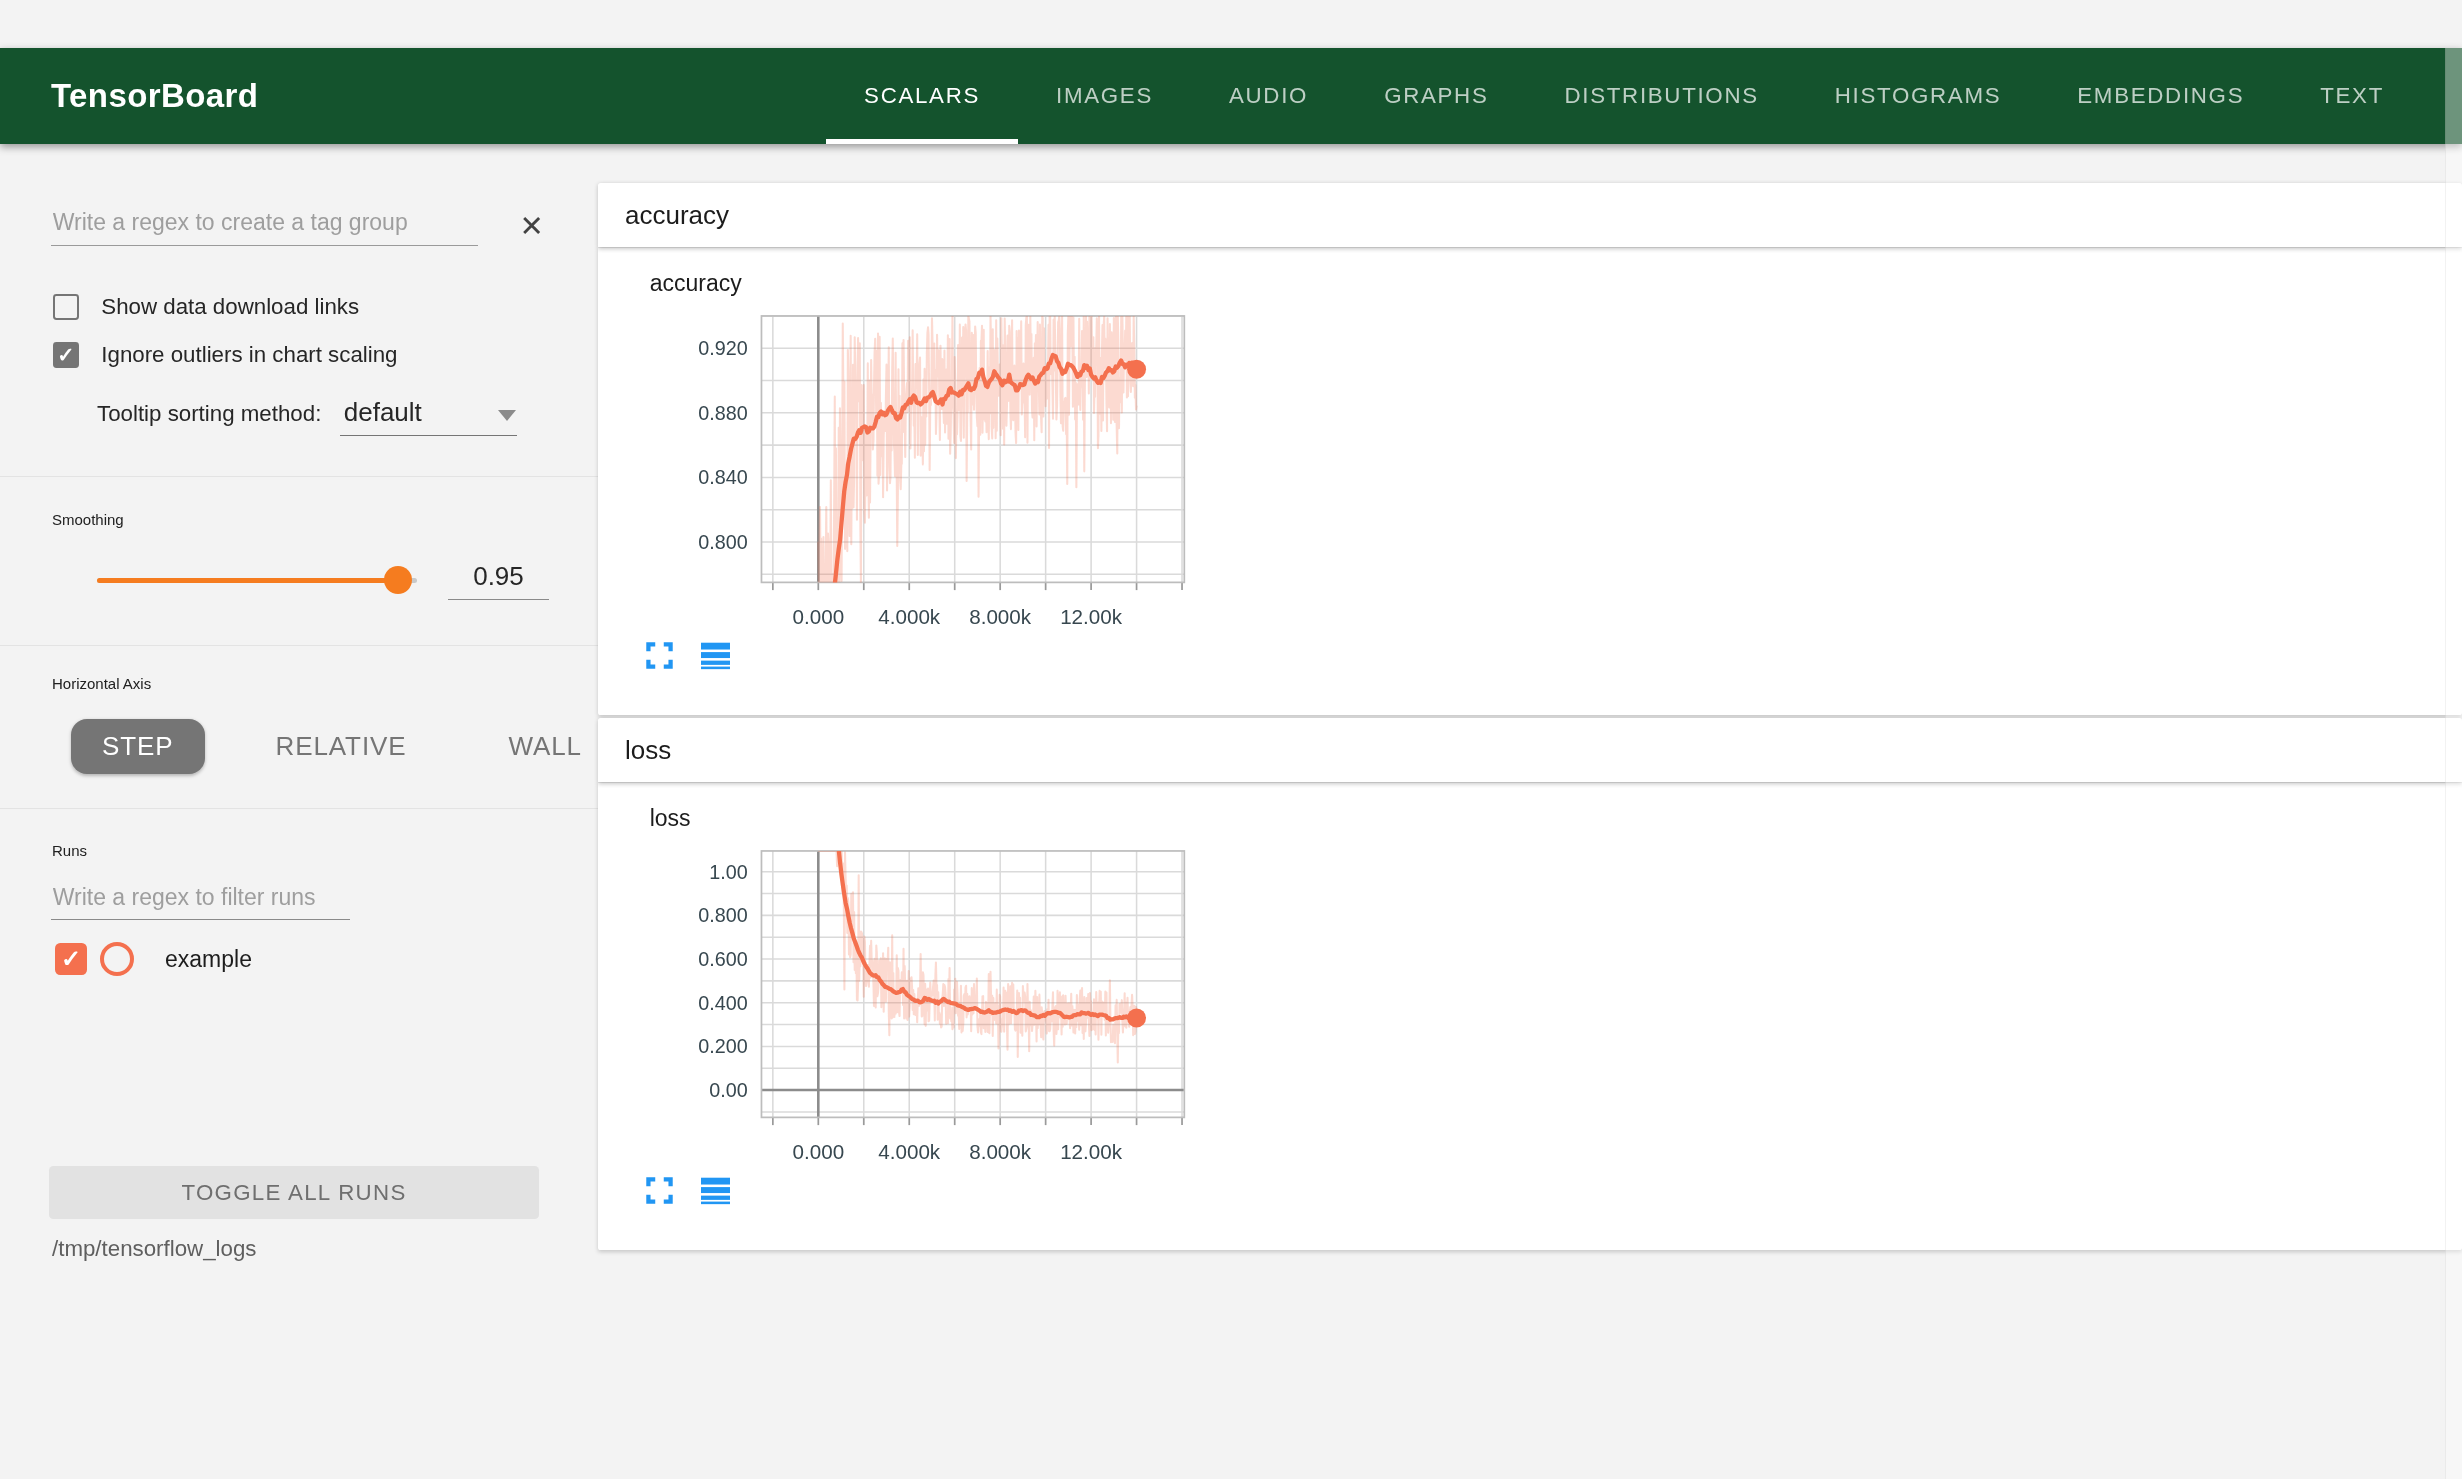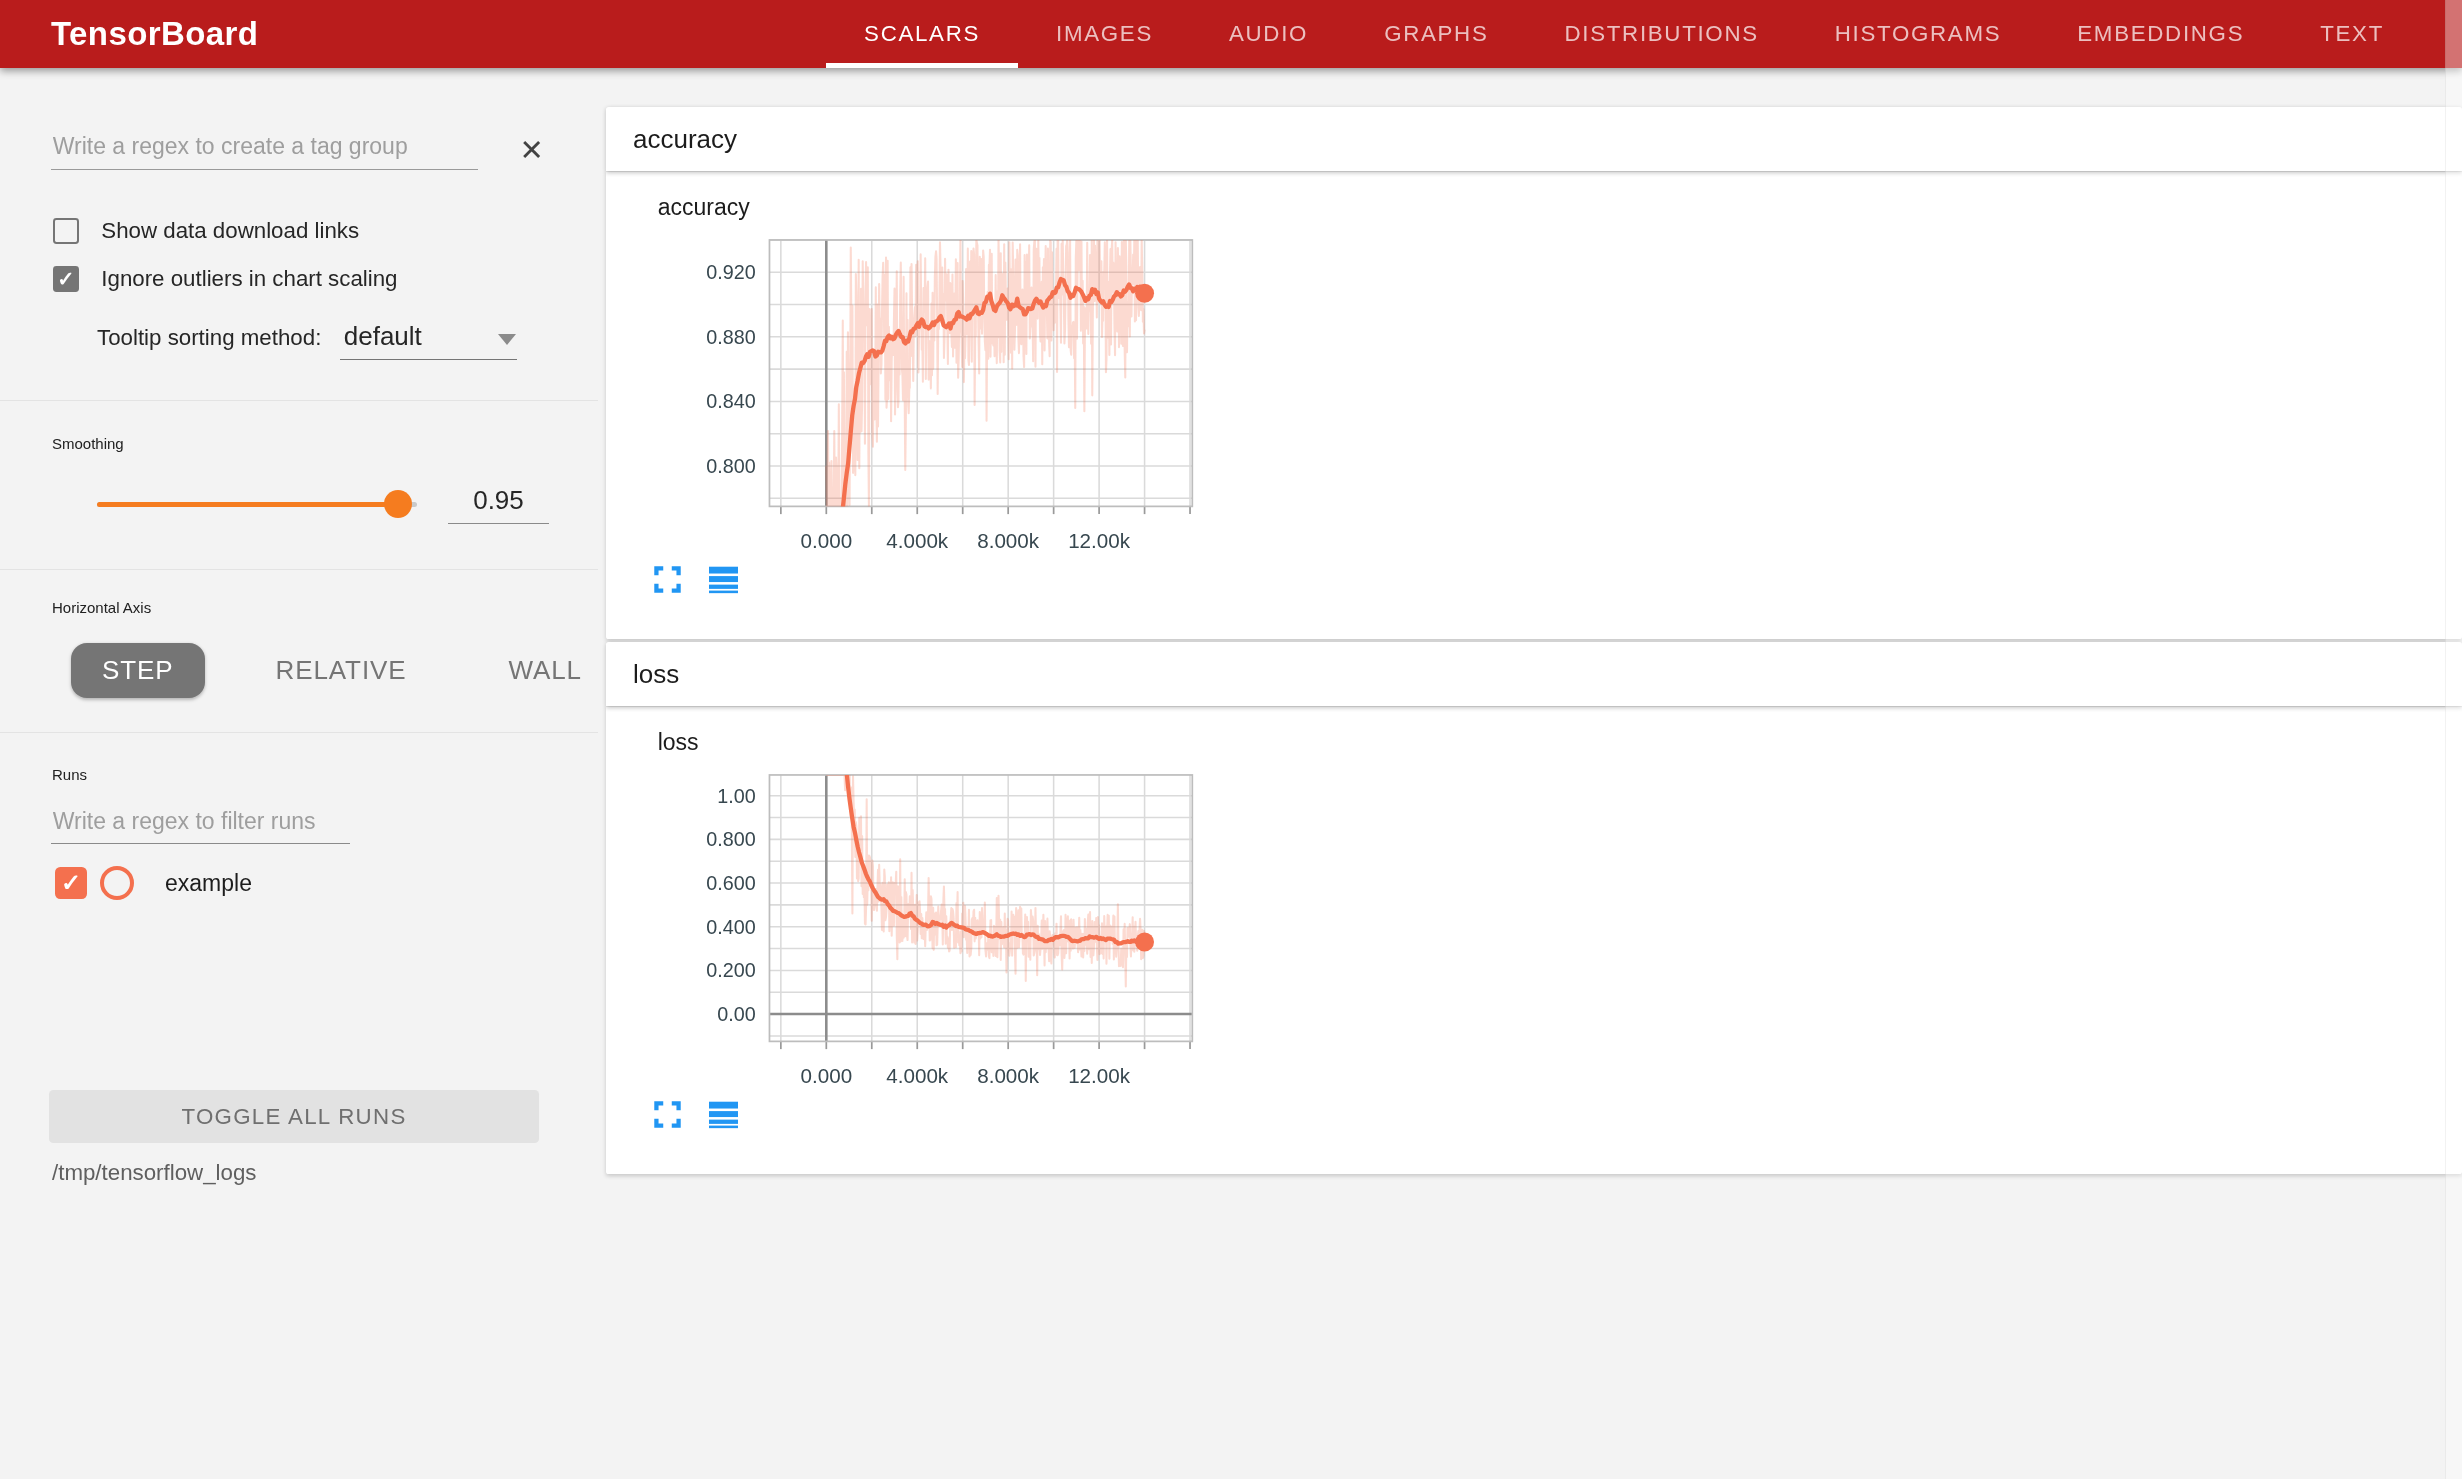--- a/index.html
+++ b/index.html
@@ -1,32 +1,32 @@
 <!DOCTYPE html>
 <html style="font-size:13.7px"><head>
 <meta charset="utf-8">
 <style>
   * { box-sizing: border-box; margin: 0; padding: 0; }
   html,body { width:2462px; height:1479px; overflow:hidden; }
   body { font-family:"Liberation Sans", sans-serif; background:#f3f3f3; color:#262626; }
   .app { position:relative; width:2462px; height:1479px; }
 
   
-  .topbar { position:relative; z-index:6; height:68px; background:#b91c1c;
-            display:flex; align-items:stretch; box-shadow:0 2.6px 7.7px rgba(0,0,0,.38); }
+  .topbar { position:relative; z-index:6; height:96px; background:#14532d;
+            display:flex; align-items:stretch; box-shadow:0 2.6px 7.7px rgba(0,0,0,.38);margin-top:48px; }
   .brand { align-self:center; margin-left:51px; font-size:33px; font-weight:bold;
            color:#fff; letter-spacing:0.4px; }
   .tabs { margin-left:auto; margin-right:40px; display:flex; align-items:stretch; }
   .tab { display:flex; align-items:center; padding:5.2px 38px 0 38px; cursor:pointer;
          font-size:22.3px; letter-spacing:1.7px; color:rgba(255,255,255,.72);
          border-bottom:5.2px solid transparent; user-select:none; }
   .tab.active { color:#fff; border-bottom-color:#fff; }
 
   
-  .content { display:flex; height:1142px;gap:8px; }
+  .content { display:flex; height:1142px; }
   .sidebar { position:relative; width:598px; flex:0 0 598px; }
   .main { flex:1 1 auto; padding-top:39px; }
   .tagfilter-row { margin:60px 34px 0 51px; display:flex; align-items:flex-end; }
   .line-input { flex:1; max-width:427px; border:none; outline:none; background:transparent;
                 font-family:inherit; font-size:23px; color:#262626; padding:5.2px 1.7px 8.6px 1.7px;
                 border-bottom:1.7px solid #9a9a9a; }
   .line-input::placeholder { color:#9e9e9e; }
   .icon-btn { border:none; background:none; cursor:pointer; color:#424242;
               font-size:29px; line-height:29px; margin-left:38px; padding:0 3.4px 5.2px 3.4px; }
 

